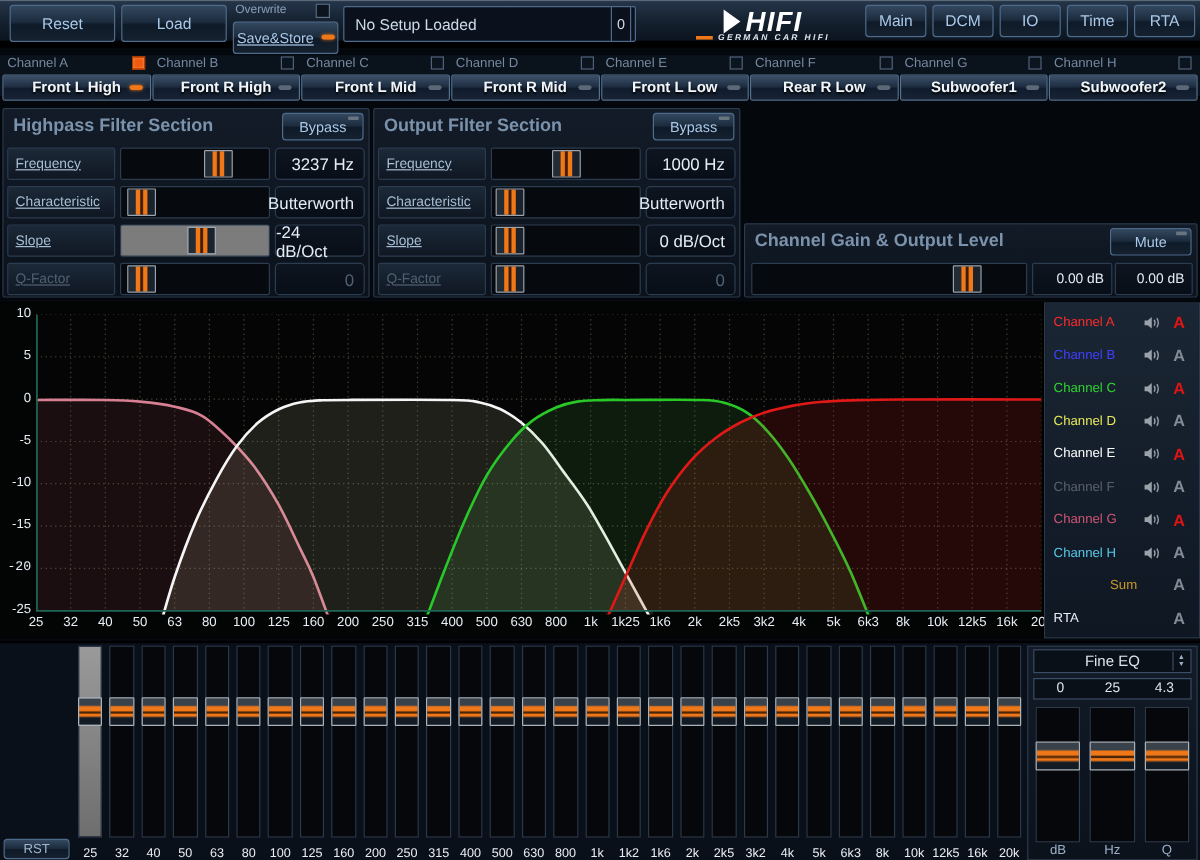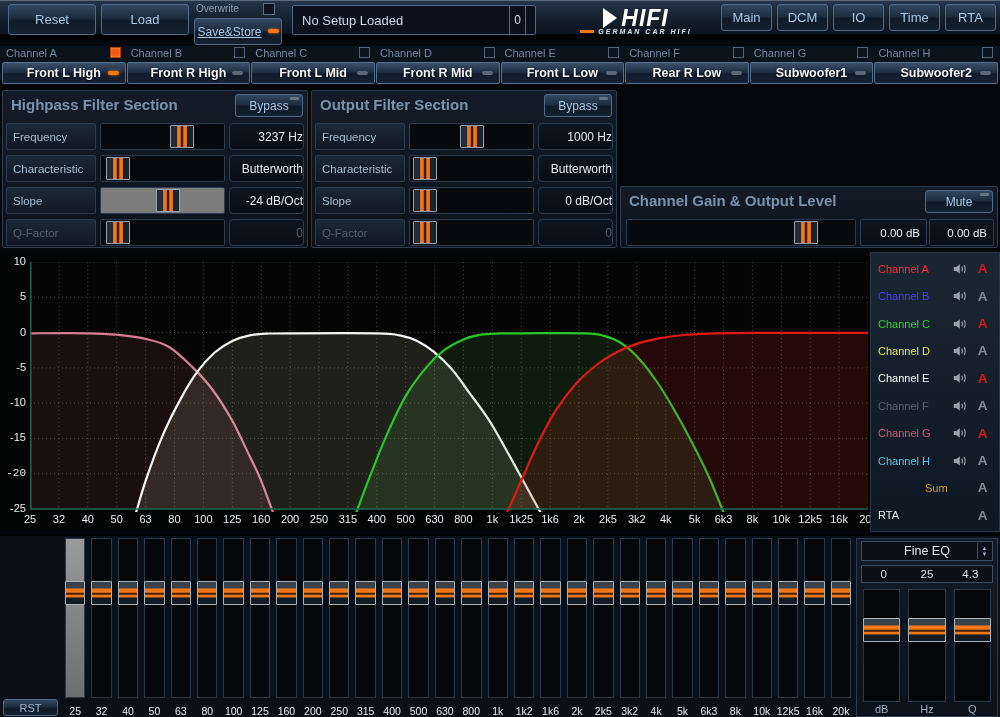--- a/index.html
+++ b/index.html
@@ -13,21 +13,21 @@
   .btn{display:flex;align-items:center;justify-content:center;
     background:linear-gradient(180deg,#33485f 0%,#1c2c3e 46%,#0f1a28 54%,#16212f 100%);
     border:1px solid #4e6b8c;border-radius:3px;color:#a9c9e9;font-size:13px;cursor:default;}
   .tb-reset{position:absolute;left:8px;top:3px;width:88px;height:31px;}
   .tb-load{position:absolute;left:101px;top:3px;width:88px;height:31px;}
   .tb-ow-label{position:absolute;left:196px;top:2px;font-size:10px;color:#8aa0b8;}
   .tb-ow-cb{position:absolute;left:263px;top:2px;width:12px;height:12px;background:#0c1420;border:1px solid #5a6e84;}
   .tb-save{position:absolute;left:194px;top:17px;width:88px;height:27px;font-size:12px;text-decoration:underline;}
   .tb-save .dash{position:relative;top:0;margin-left:5px;}
   .tb-setup{position:absolute;left:286px;top:4px;width:244px;height:30px;background:#0a111c;
-    border:1px solid #4e6b8c;border-radius:2px;color:#cddbe9;font-size:13px;display:flex;align-items:center;padding-left:9px;margin-left:6px;}
+    border:1px solid #4e6b8c;border-radius:2px;color:#cddbe9;font-size:13px;display:flex;align-items:center;padding-left:9px;}
   .tb-count{position:absolute;left:509px;top:4px;width:17px;height:30px;background:#0a111c;border:1px solid #4e6b8c;
     color:#cddbe9;font-size:12px;display:flex;align-items:center;justify-content:center;}
   .logo{position:absolute;left:556px;top:1px;width:160px;height:38px;display:flex;flex-direction:column;align-items:center;justify-content:center;}
   .logo-row{display:flex;align-items:center;gap:4px;}
   .logo-tri{width:0;height:0;border-left:14px solid #fff;border-top:10px solid transparent;border-bottom:10px solid transparent;}
   .logo-txt{color:#fff;font-weight:bold;font-style:italic;font-size:23px;letter-spacing:1px;line-height:20px;}
   .logo-sub{display:flex;align-items:center;gap:4px;color:#dfe6ec;font-size:7px;font-weight:bold;font-style:italic;letter-spacing:2px;}
   .logo-sub::before{content:"";width:14px;height:3px;background:#f07818;}
   .nav{position:absolute;right:4px;top:3px;display:flex;gap:5px;}
   .nav .btn{width:51px;height:27px;}
@@ -53,23 +53,23 @@
     border:1px solid #2c3c50;border-radius:2px;}
   .p-hp{left:2px;top:2px;width:306px;height:158px;}
   .p-lp{left:311px;top:2px;width:306px;height:158px;}
   .p-pt{left:620px;top:2px;width:378px;height:93px;}
   .p-gn{left:620px;top:98px;width:378px;height:62px;}
   .ptitle{position:absolute;left:8px;top:5px;font-size:15px;font-weight:bold;color:#7b92ac;}
   .pbtn{position:absolute;right:4px;top:3px;width:68px;height:23px;font-size:12px;}
   .pbtn .dash2{position:absolute;right:3px;top:2px;width:9px;height:3px;border-radius:1px;background:#687480;}
   .frow{position:absolute;left:3px;right:3px;height:27px;}
   .fl{position:absolute;left:0;top:0;bottom:0;width:90px;background:linear-gradient(180deg,#1c2938 0%,#0f1722 100%);
-    border:1px solid #2c3c50;border-radius:2px;color:#a8bed4;font-size:11.5px;display:flex;align-items:center;padding-left:6px;}
+    border:1px solid #2c3c50;border-radius:2px;color:#a8bed4;font-size:11.5px;display:flex;align-items:center;padding-left:6px;text-decoration:underline;}
   .fv{position:absolute;right:0;top:0;bottom:0;width:75px;background:linear-gradient(180deg,#0d1520 0%,#080e17 100%);
-    border:1px solid #2c3c50;border-radius:4px;color:#e4edf6;font-size:12px;display:flex;align-items:center;justify-content:flex-end;padding-right:0;}
+    border:1px solid #2c3c50;border-radius:4px;color:#e4edf6;font-size:14px;display:flex;align-items:center;justify-content:flex-end;padding-right:8px;}
   .ftrack{position:absolute;left:94px;right:79px;top:0;bottom:0;background:#06090d;border:1px solid #2c3c50;border-radius:2px;}
   .ftrack.light{background:#7c7c7c;}
   .frow.dis .fl{color:#506072;}
   .frow.dis .fv{color:#506072;}
   .hh{position:absolute;top:1px;bottom:1px;width:24px;border:1px solid #9aa4ae;border-radius:1px;
     background:linear-gradient(90deg,#232b35 0%,#232b35 26%,#f07818 30%,#f07818 42%,#3c1c04 47%,#3c1c04 53%,#f07818 58%,#f07818 70%,#1a222c 74%,#1a222c 100%);}
   
   .ptrack{position:absolute;left:3px;width:262px;top:0;bottom:0;background:#06090d;border:1px solid #2c3c50;border-radius:2px;}
   .pv{position:absolute;right:0;top:0;bottom:0;width:102px;background:linear-gradient(180deg,#0d1520 0%,#080e17 100%);
     border:1px solid #2c3c50;border-radius:2px;color:#e4edf6;font-size:11.5px;display:flex;align-items:center;justify-content:flex-end;padding-right:8px;}

